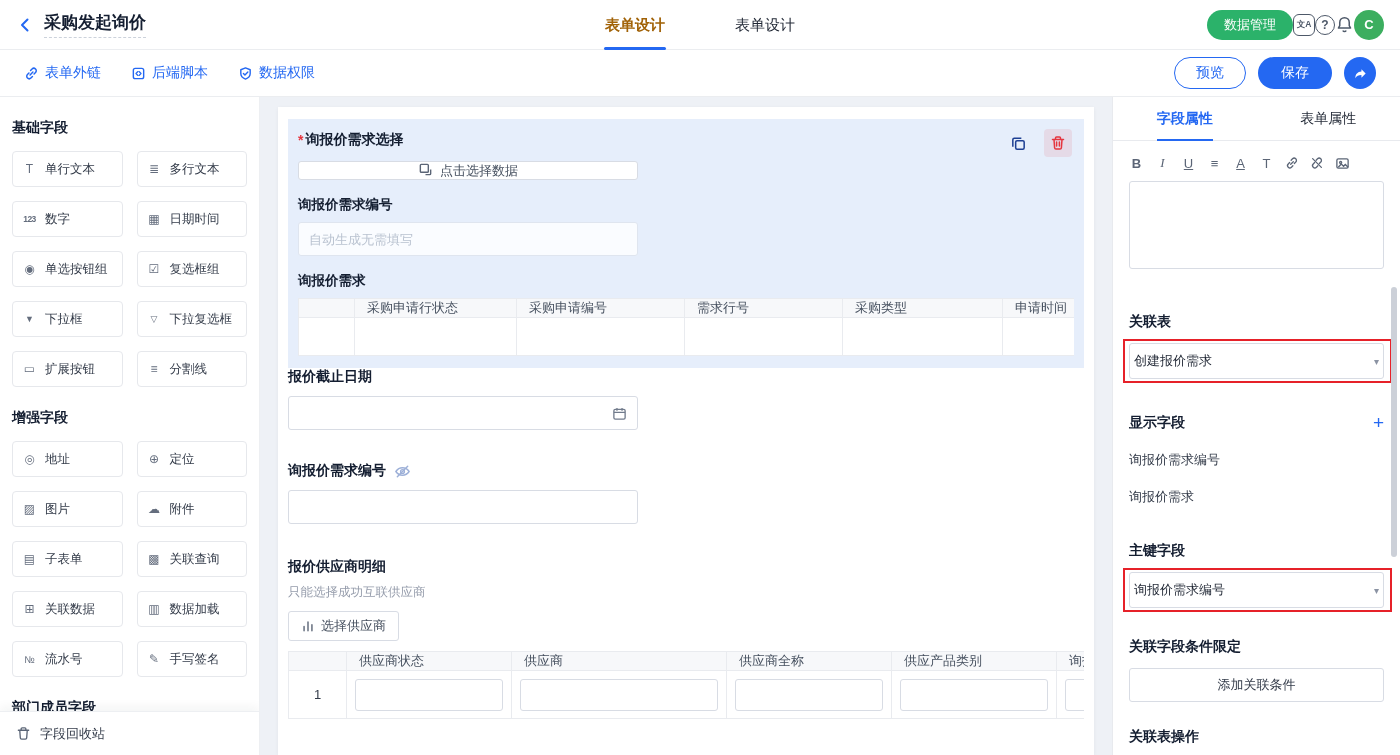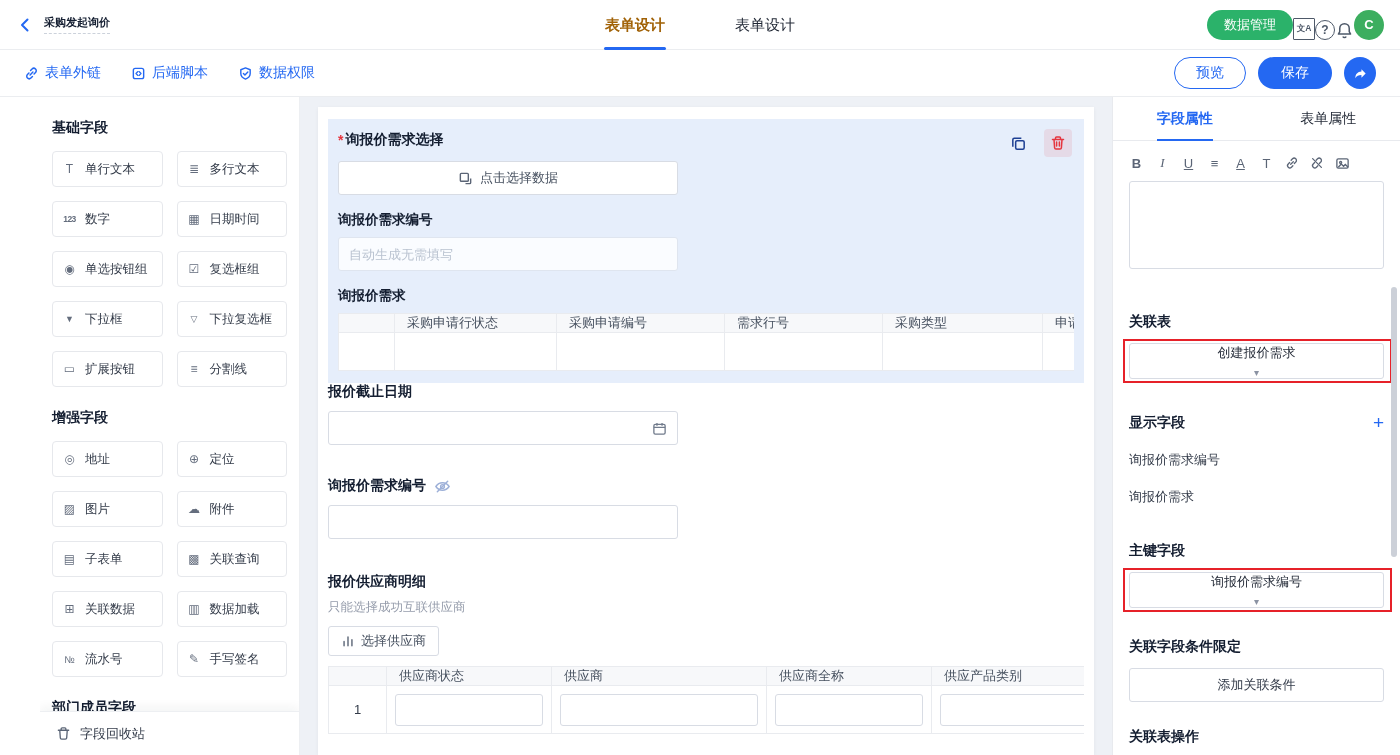--- a/index.html
+++ b/index.html
@@ -3,66 +3,66 @@
 <meta charset="utf-8">
 <style>
   * { margin:0; padding:0; box-sizing:border-box; }
   html,body { width:1400px; height:755px; overflow:hidden; }
   body { font-family:"Liberation Sans","DejaVu Sans",sans-serif; font-size:13px; color:#1f2633; background:#fff; }
 
   
   .topbar { height:50px; display:flex; align-items:center; padding:0 16px; border-bottom:1px solid #ebedf0; background:#fff; position:relative; z-index:5; }
   .tb-left { display:flex; align-items:center; gap:10px; }
   .back-btn { display:flex; align-items:center; cursor:pointer; }
-  .doc-title { font-size:11px; font-weight:bold; color:#141e31; padding-bottom:3px; border-bottom:1px dashed #ccd2db; }
+  .doc-title { font-size:17px; font-weight:bold; color:#141e31; padding-bottom:3px; border-bottom:1px dashed #ccd2db; }
   .tb-center { position:absolute; left:50%; top:0; transform:translateX(-50%); height:50px; display:flex; gap:58px; }
   .htab { display:flex; align-items:center; font-size:15px; color:#1f2633; position:relative; cursor:pointer; padding:0 6px; }
   .htab.active { color:#a16207; font-weight:bold; }
   .htab.active::after { content:""; position:absolute; left:50%; transform:translateX(-50%); bottom:0; width:62px; height:3px; background:#2468f2; border-radius:2px; }
-  .tb-right { margin-left:auto; display:flex; align-items:flex-end; }
+  .tb-right { margin-left:auto; display:flex; align-items:center; }
   .pill-green { height:30px; padding:0 17px; border:none; border-radius:15px; background:#2bb26a; color:#fff; font-size:13px; cursor:pointer; font-family:inherit; }
-  .icbox { width:22px; height:22px; border:1.6px solid #4e5969; border-radius:1px; display:flex; align-items:center; justify-content:center; font-size:8.5px; font-weight:bold; color:#4e5969; cursor:pointer; }
+  .icbox { width:22px; height:22px; border:1.6px solid #4e5969; border-radius:6px; display:flex; align-items:center; justify-content:center; font-size:8.5px; font-weight:bold; color:#4e5969; cursor:pointer; }
   .iccircle { width:20px; height:20px; border:1.6px solid #4e5969; border-radius:50%; display:flex; align-items:center; justify-content:center; font-size:12px; font-weight:bold; color:#4e5969; cursor:pointer; }
   .bell { display:flex; cursor:pointer; }
   .avatar { width:30px; height:30px; border-radius:50%; background:#3cae5f; color:#fff; display:flex; align-items:center; justify-content:center; font-size:13px; font-weight:bold; cursor:pointer; }
 
   
   .subbar { height:47px; display:flex; align-items:center; justify-content:space-between; padding:0 24px; border-bottom:1px solid #ebedf0; background:#fff; position:relative; z-index:4; }
   .sb-links { display:flex; gap:30px; }
   .sb-link { display:flex; align-items:center; gap:6px; color:#2468f2; font-size:14px; cursor:pointer; }
   .sb-actions { display:flex; align-items:center; gap:12px; }
   .btn-outline { height:32px; padding:0 21px; border:1px solid #2468f2; color:#2468f2; background:#fff; border-radius:16px; font-size:14px; cursor:pointer; font-family:inherit; }
   .btn-primary { height:32px; padding:0 23px; border:none; background:#2468f2; color:#fff; border-radius:16px; font-size:14px; cursor:pointer; font-family:inherit; }
   .share-btn { width:32px; height:32px; border-radius:50%; background:#2468f2; display:flex; align-items:center; justify-content:center; cursor:pointer; }
 
   
   .content { display:flex; height:658px; }
 
   
-  .sidebar { width:260px; background:#fff; border-right:1px solid #edeff2; padding:14px 12px 0; position:relative; overflow:hidden; flex:none;margin-left:40px; }
+  .sidebar { width:260px; background:#fff; border-right:1px solid #edeff2; padding:14px 12px 0; position:relative; overflow:hidden; flex:none; }
   .sec-title { font-size:14px; font-weight:bold; margin:8px 0 14px; color:#141e31; }
   .fgrid { display:grid; grid-template-columns:1fr 1fr; gap:14px 14px; margin-bottom:22px; }
   .fbtn { height:36px; border:1px solid #e6e8ec; border-radius:4px; background:#fff; display:flex; align-items:center; padding:0 8px; gap:7px; font-size:12.5px; color:#333b49; cursor:grab; }
   .fi { width:17px; text-align:center; color:#646d7d; font-size:12px; flex:none; }
   .fi.small { font-size:8.5px; font-weight:bold; letter-spacing:-0.5px; }
   .fi-svg { width:17px; display:flex; justify-content:center; flex:none; }
   .recycle { position:absolute; left:0; right:0; bottom:0; height:44px; background:#fff; border-top:1px solid #edeff2; display:flex; align-items:center; gap:9px; padding:0 16px; font-size:13px; color:#333b49; box-shadow:0 -4px 10px rgba(20,30,49,0.05); cursor:pointer; }
 
   
   .canvas { flex:1; background:#eef1f6; padding:10px 18px 0; overflow:hidden; position:relative; }
   .page { background:#fff; height:100%; padding:12px 10px 0; box-shadow:0 1px 4px rgba(20,30,49,0.05); overflow:hidden; }
 
   .card { background:#e6eefb; padding:12px 10px 12px; position:relative; }
   .card-head { display:flex; align-items:center; margin-bottom:12px; }
   .req { color:#e5353e; font-weight:bold; margin-right:2px; font-size:14px; }
   .card-title { font-weight:bold; font-size:14px; color:#141e31; }
   .card-actions { position:absolute; top:10px; right:12px; display:flex; gap:12px; align-items:center; }
   .act-ic { width:28px; height:28px; border-radius:4px; display:flex; align-items:center; justify-content:center; cursor:pointer; }
   .act-ic.danger { background:rgba(229,53,62,0.10); }
-  .sel-btn { width:340px; height:34px; background:#fff; border:1px solid #d8dce4; border-radius:3px; display:flex; align-items:center; justify-content:center; gap:7px; font-size:13px; color:#46505f; cursor:pointer; font-family:inherit; }
+  .sel-btn { width:340px; height:19px; background:#fff; border:1px solid #d8dce4; border-radius:3px; display:flex; justify-content:center; gap:7px; font-size:13px; color:#46505f; cursor:pointer; font-family:inherit; }
   .flabel { font-weight:bold; font-size:13.5px; color:#141e31; }
   .card .flabel { margin:16px 0 8px; }
   .tinput { width:340px; height:34px; background:#fafcff; border:1px solid #dfe5ef; border-radius:3px; padding:0 10px; font-size:13px; color:#a16207; font-family:inherit; }
   .tinput::placeholder { color:#b9c2d0; }
 
   .twrap { overflow:hidden; }
   .dtable { border-collapse:collapse; table-layout:fixed; width:1100px; background:#fff; }
   .dtable th { background:#f7f8fa; font-weight:normal; color:#46505f; font-size:13px; height:16px; text-align:left; padding:0 12px; border:1px solid #e9ebef; }
   .dtable td { height:38px; border:1px solid #e9ebef; background:#fff; padding:0 8px; font-size:13px; color:#333b49; }
   .dtable td.center { text-align:center; }
@@ -91,21 +91,21 @@
   .rb { font-size:13px; width:15px; text-align:center; cursor:pointer; }
   .rb.b { font-weight:bold; }
   .rb.i { font-style:italic; font-family:"Liberation Serif",serif; }
   .rb.u { text-decoration:underline; }
   .rb.a { text-decoration:underline; }
   .rbi { display:flex; cursor:pointer; }
   .rtextarea { height:88px; border:1px solid #d8dce4; border-radius:3px; margin-top:10px; background:#fff; }
   .plabel { font-weight:bold; font-size:14px; color:#141e31; }
   .mt44 { margin-top:44px; } .mt34 { margin-top:34px; } .mt36 { margin-top:36px; } .mt30 { margin-top:30px; } .mt26 { margin-top:26px; }
   .selwrap { position:relative; margin-top:12px; }
-  .select { height:36px; border:1px solid #d8dce4; border-radius:3px; display:flex; align-items:center; justify-content:space-between; padding:0 28px; font-size:13px; color:#1f2633; background:#fff; cursor:pointer;flex-direction:column; }
+  .select { height:36px; border:1px solid #d8dce4; border-radius:3px; display:flex; align-items:center; justify-content:space-between; padding:0 4px; font-size:13px; color:#1f2633; background:#fff; cursor:pointer; }
   .chev { color:#8b93a3; font-size:10px; }
   .annot { position:absolute; left:-6px; right:-8px; top:-4px; bottom:-4px; border:2px solid #e62129; pointer-events:none; }
   .prow { display:flex; justify-content:space-between; align-items:center; }
   .plus { color:#2468f2; font-size:19px; line-height:1; cursor:pointer; }
   .ditem { font-size:13px; color:#333b49; margin-top:19px; }
   .addbtn { width:100%; height:34px; border:1px solid #d8dce4; border-radius:3px; background:#fff; font-size:13px; color:#333b49; margin-top:12px; cursor:pointer; font-family:inherit; }
   .rpanel-sb { position:absolute; right:3px; top:190px; width:6px; height:270px; background:#ccd0d8; border-radius:3px; cursor:pointer; }
 </style>
 </head>
 <body>

